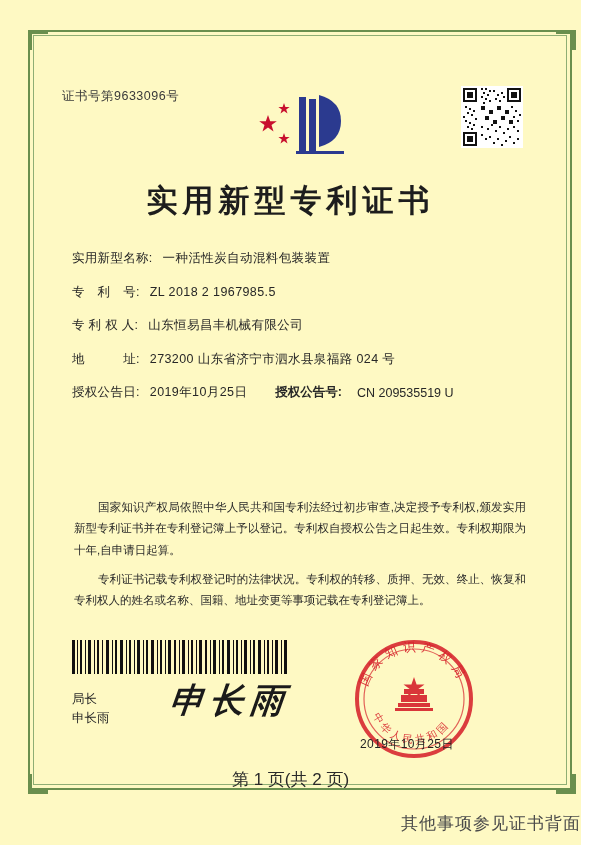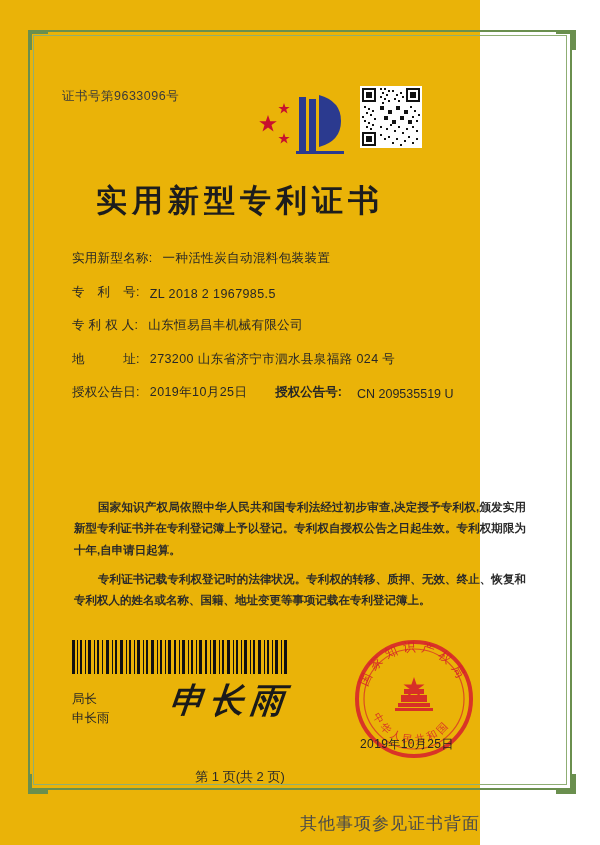--- a/index.html
+++ b/index.html
@@ -9,23 +9,23 @@
   body {
     width: 600px;
     height: 845px;
     background: #ffffff;
     font-family: "Liberation Sans", sans-serif;
     color: #2b2b2b;
     overflow: hidden;
   }
   .page {
     position: relative;
-    width: 480px;
+    width: 581px;
     height: 845px;
-    background: #eab308;
+    background: #fef9c3;
   }
   
   .border-outer {
     position: absolute;
     left: 28px;
     top: 30px;
     width: 544px;
     height: 760px;
     border: 2px solid #6a8f4e;
     box-sizing: border-box;
@@ -97,21 +97,21 @@
 
   
   .fields {
     position: absolute;
     left: 72px;
     top: 250px;
     width: 460px;
   }
   .field-row {
     display: flex;
-    align-items: flex-end;
+    align-items: center;
     margin-bottom: 16.5px;
     font-size: 12.5px;
     color: #272727;
   }
   .field-label {
     white-space: nowrap;
     letter-spacing: 0.3px;
   }
   .field-value {
     margin-left: 10px;
@@ -133,21 +133,20 @@
     top: 497px;
     width: 452px;
     font-size: 11.5px;
     line-height: 1.85;
     color: #2a2a2a;
     text-align: justify;
   }
   .paragraphs p {
     margin: 0 0 8px 0;
     text-indent: 24px;
-    font-weight: bold;
   }
 
   
   .barcode {
     position: absolute;
     left: 72px;
     top: 640px;
     width: 216px;
     height: 34px;
   }
@@ -194,21 +193,21 @@
     letter-spacing: 0.4px;
   }
 
   
   .page-footer {
     position: absolute;
     left: 0;
     right: 0;
     top: 768px;
     text-align: center;
-    font-size: 13px;
+    font-size: 17px;
     color: #2a2a2a;
   }
   .below-note {
     position: absolute;
     left: 0;
     right: 0;
     top: 812px;
     text-align: right;
     font-size: 17px;
     color: #4a4a4a;

